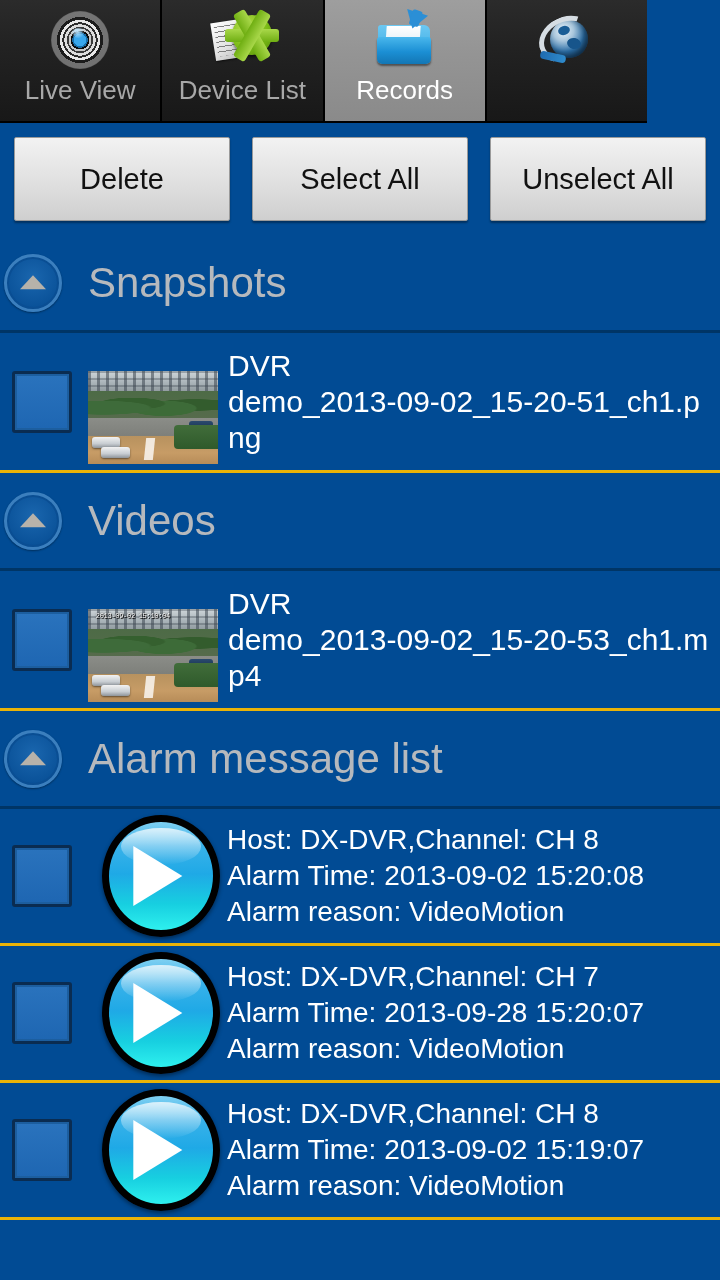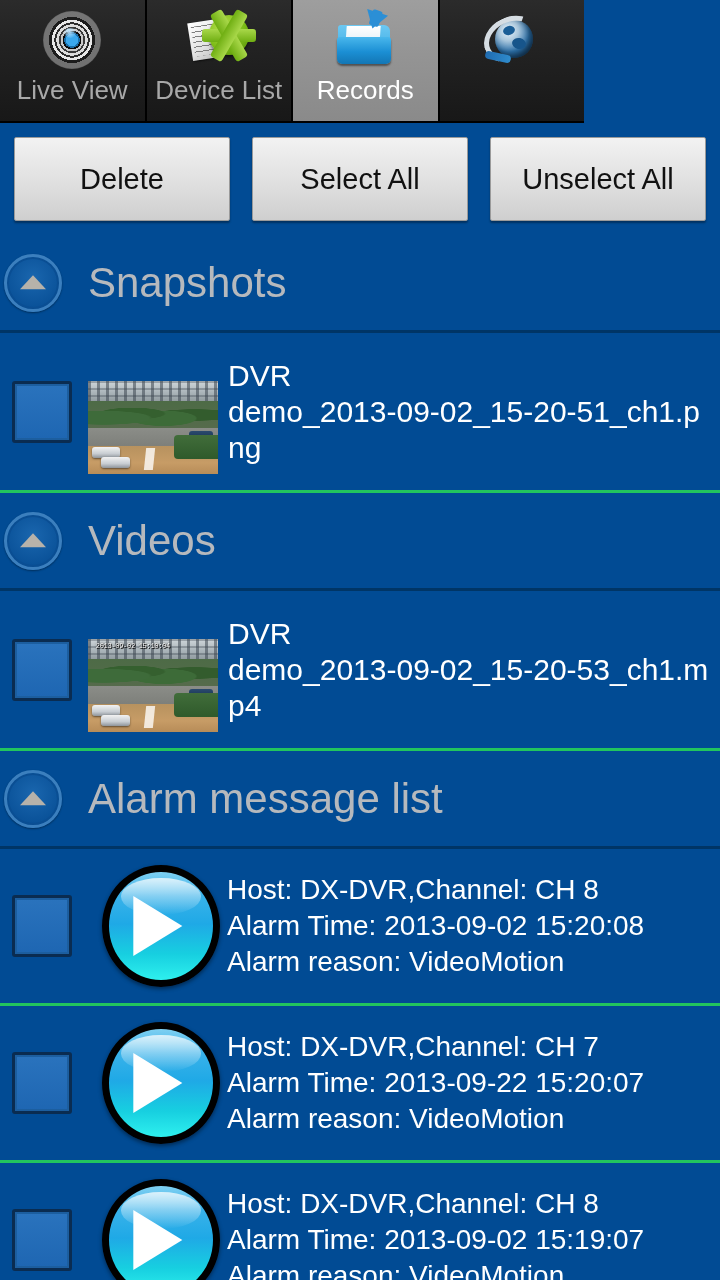--- a/index.html
+++ b/index.html
@@ -11,21 +11,21 @@
     width: 720px;
     height: 1280px;
     overflow: hidden;
     font-family: "Liberation Sans", sans-serif;
     position: relative;
   }
 
   
   .tabbar {
     display: flex;
-    width: 584px;
+    width: 647px;
     height: 123px;
     background: #1b1b1b;
     border-bottom: 2px solid #000;
     box-sizing: border-box;
   }
   .tab {
     flex: 1 1 0;
     position: relative;
     background: linear-gradient(180deg, #2b2b2b 0%, #232323 35%, #181818 100%);
     border-right: 2px solid #000;
@@ -222,23 +222,23 @@
   .section-title {
     margin-left: 26px;
     font-size: 42px;
     color: #b6b9bd;
     line-height: 46px;
   }
 
   .row {
     display: flex;
     align-items: center;
-    border-bottom: 3px solid #22c55e;
+    border-bottom: 3px solid #eab308;
     box-sizing: border-box;
-    padding: 16px 0;
+    padding: 6px 0;
     min-height: 124px;
     cursor: pointer;
   }
   .cb {
     width: 54px; height: 56px;
     margin-left: 12px;
     flex: none;
     border: 3px solid #0a2c51;
     border-radius: 3px;
     background: linear-gradient(180deg,#2a73bd 0%, #1e66b2 100%);
@@ -485,21 +485,21 @@
       <div>Alarm Time: 2013-09-02 15:20:08</div>
       <div>Alarm reason: VideoMotion</div>
     </div>
   </div>
 
   <div class="row">
     <div class="cb"></div>
     <div class="playbtn"></div>
     <div class="alarm-text">
       <div>Host: DX-DVR,Channel: CH 7</div>
-      <div>Alarm Time: 2013-09-22 15:20:07</div>
+      <div>Alarm Time: 2013-09-28 15:20:07</div>
       <div>Alarm reason: VideoMotion</div>
     </div>
   </div>
 
   <div class="row">
     <div class="cb"></div>
     <div class="playbtn"></div>
     <div class="alarm-text">
       <div>Host: DX-DVR,Channel: CH 8</div>
       <div>Alarm Time: 2013-09-02 15:19:07</div>

